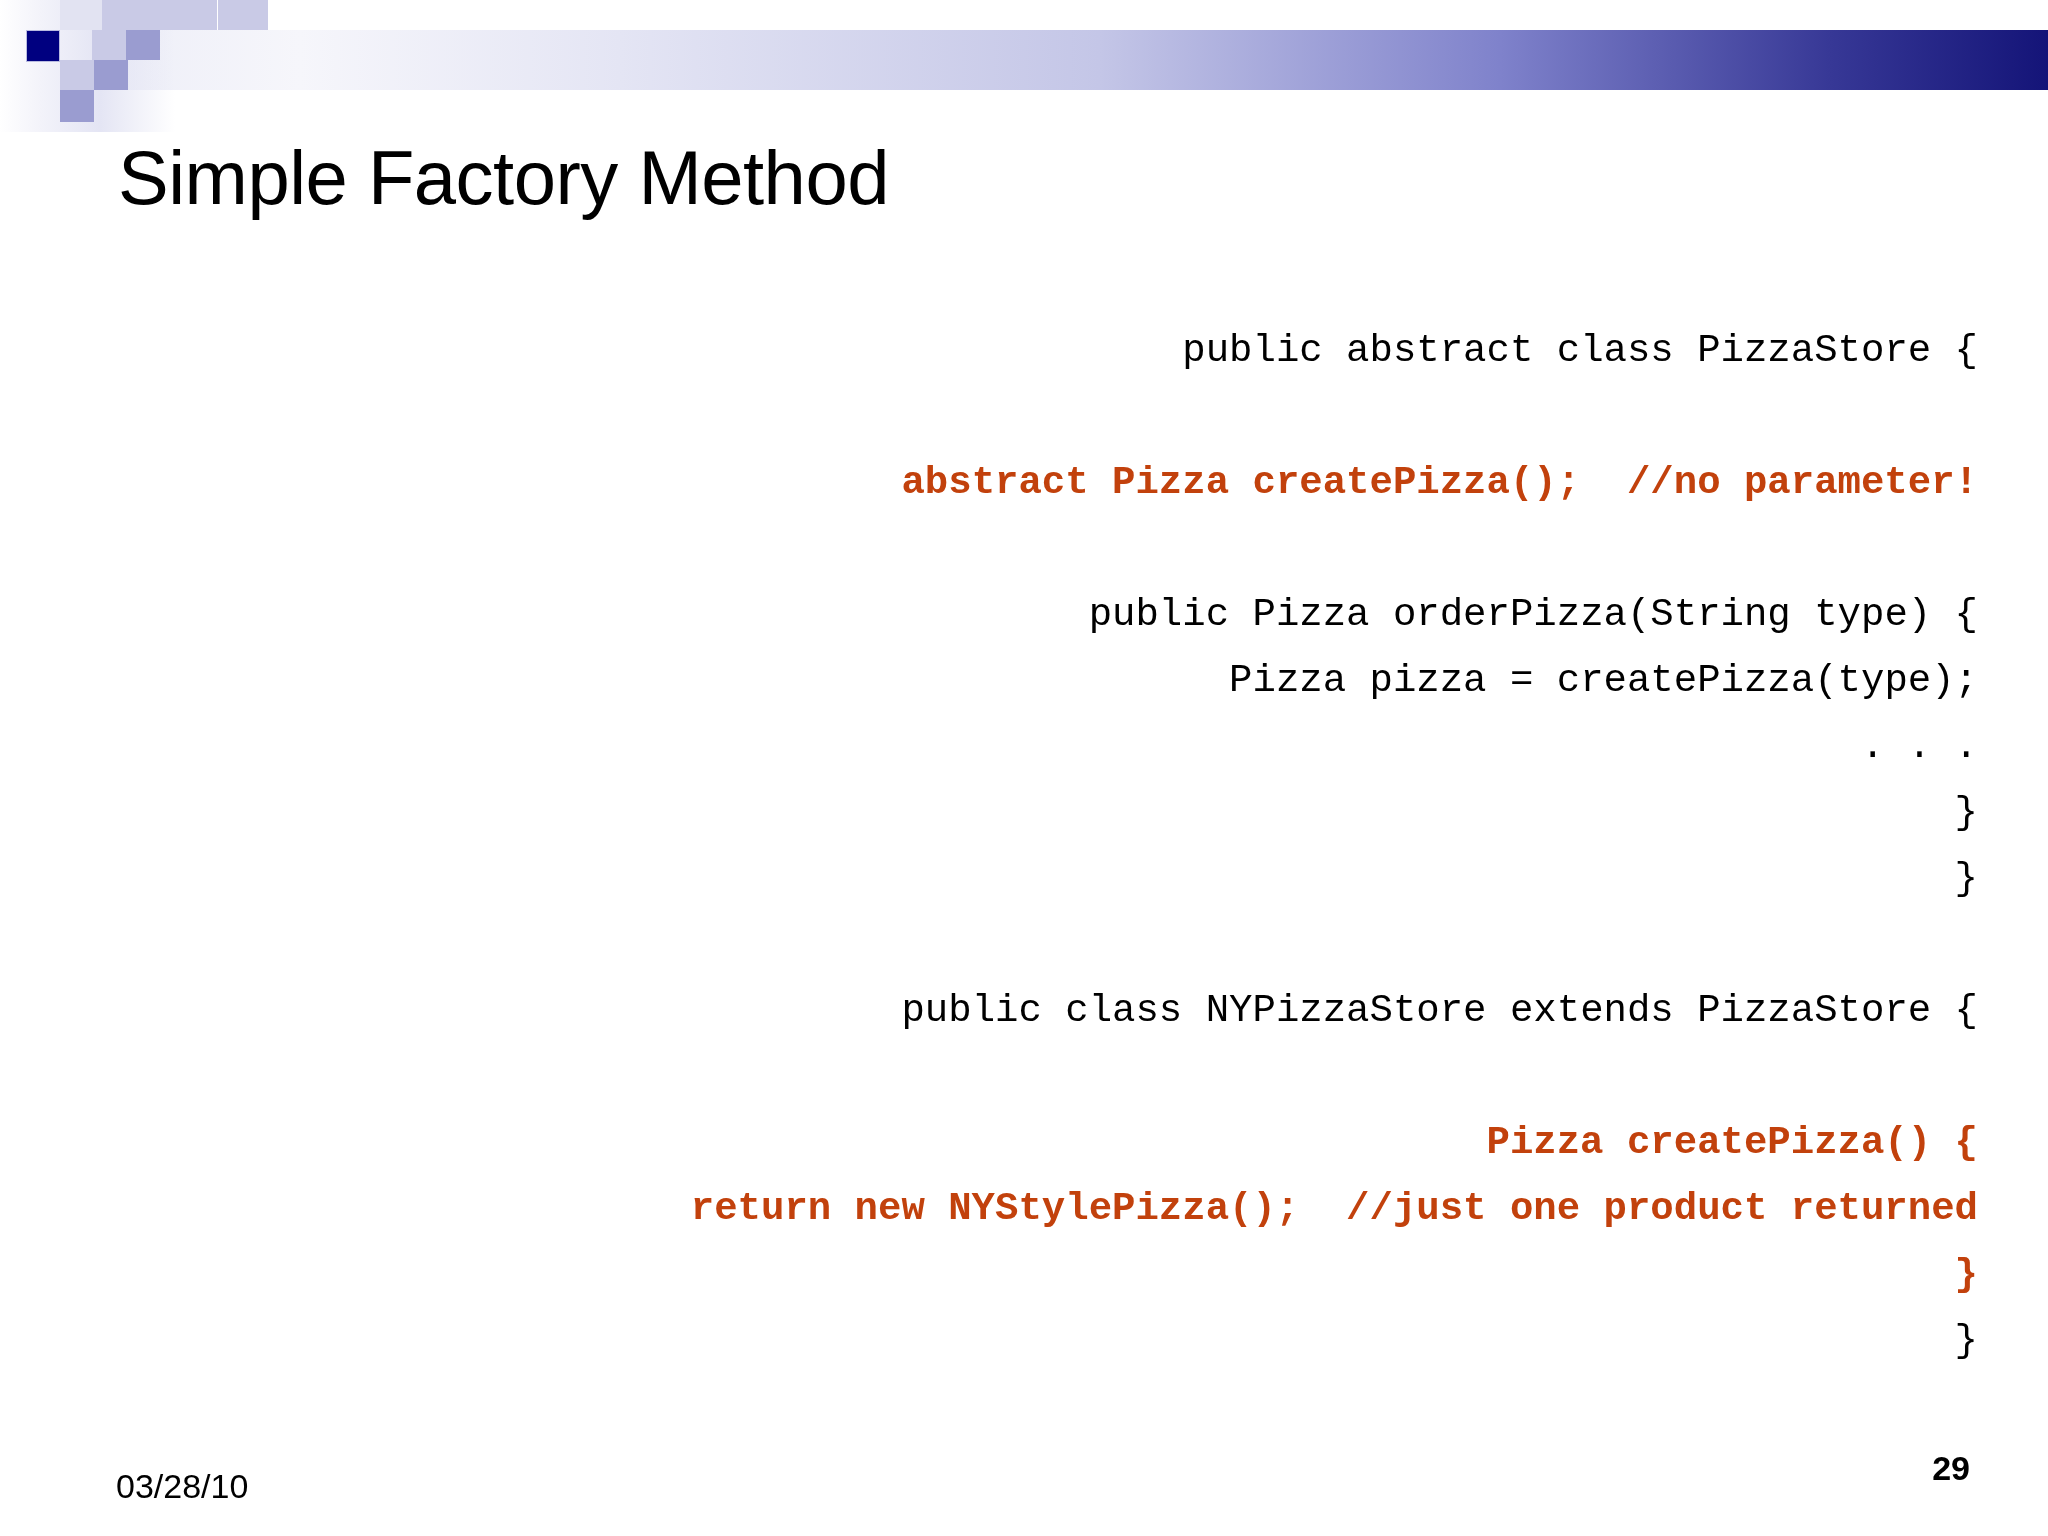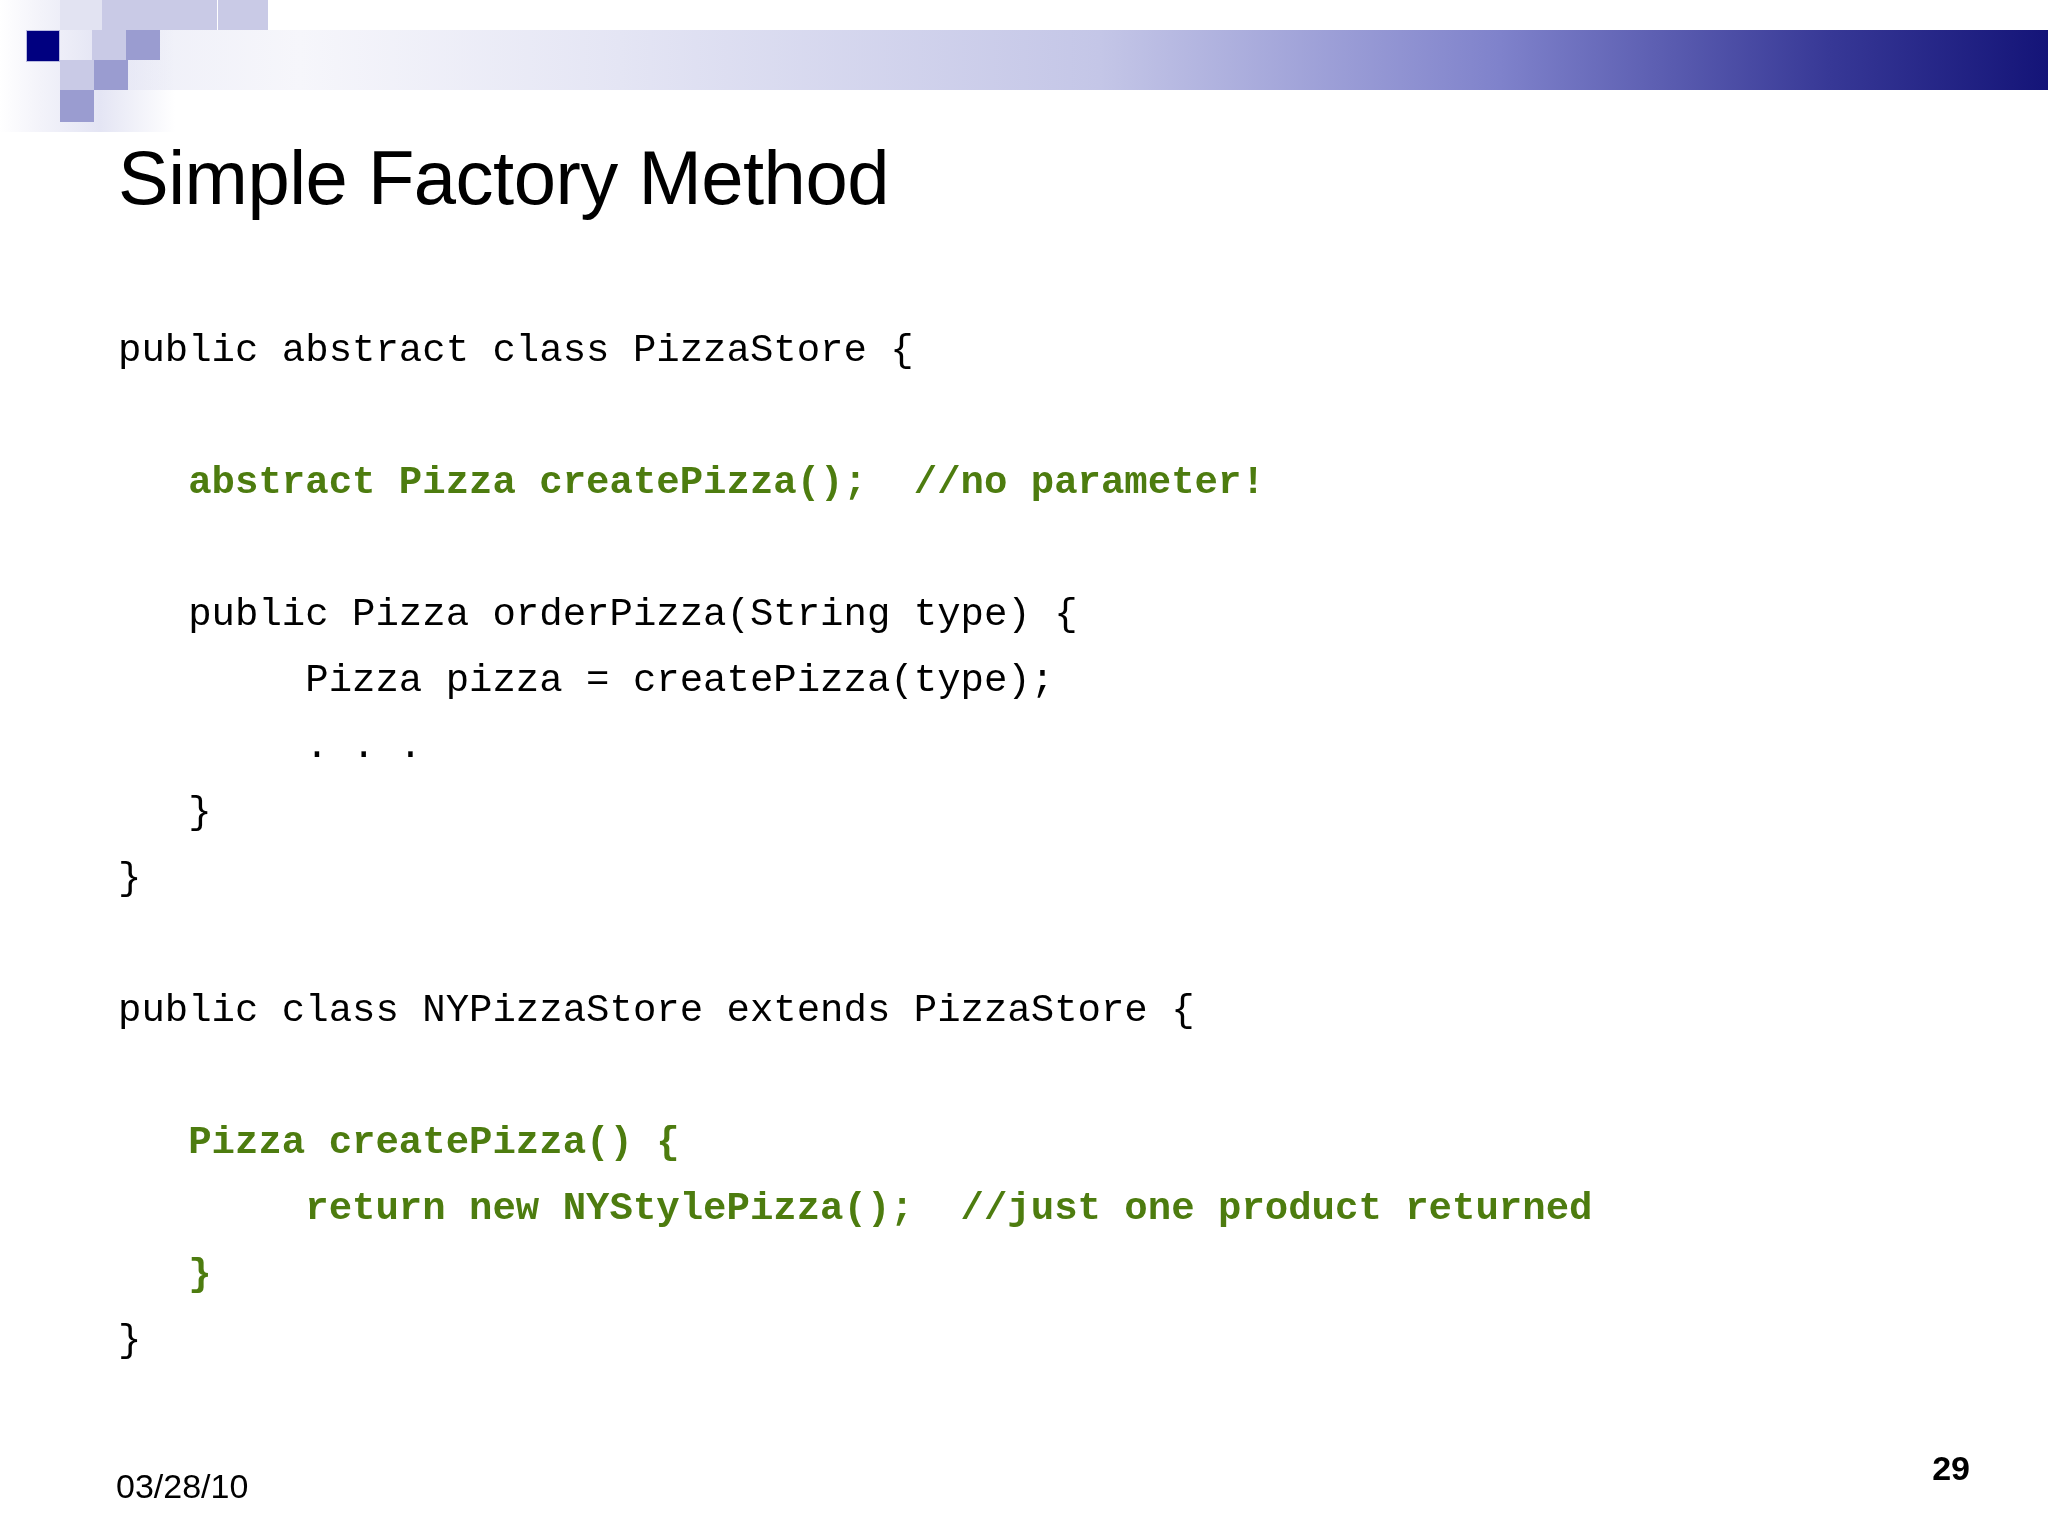--- a/index.html
+++ b/index.html
@@ -102,26 +102,27 @@
     width: 1860px;
     font-family: "Liberation Mono", "DejaVu Sans Mono", monospace;
     font-size: 39px;
     line-height: 66px;
     color: #000000;
     white-space: pre;
   }
   .code-line {
     white-space: pre;
     min-height: 66px;
+    text-align: right;
   }
   .code-line.blank {
     height: 66px;
   }
   .code-line.highlight {
-    color: #4d7c0f;
+    color: #c2410c;
     font-weight: bold;
   }
 
   
   #footer-date {
     position: absolute;
     left: 116px;
     bottom: 30px;
     font-family: "Liberation Sans", sans-serif;
     font-size: 34px;

